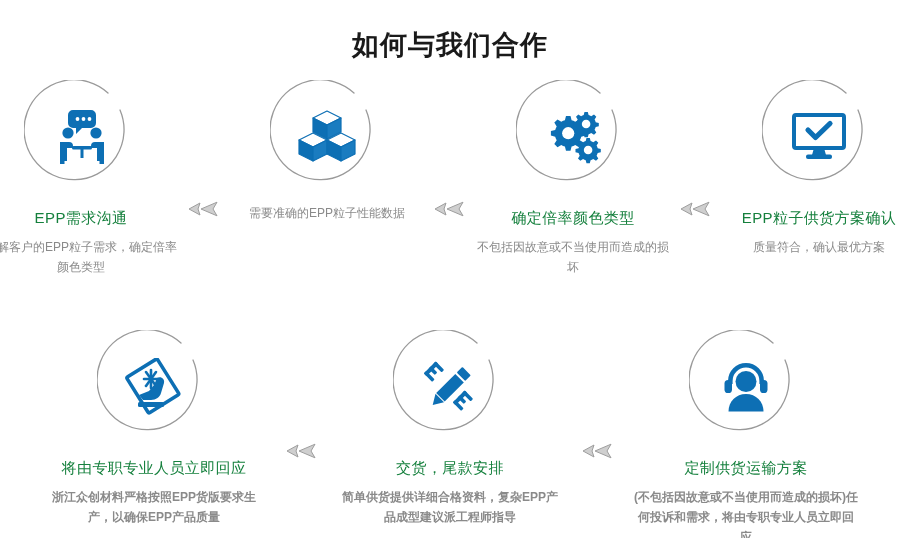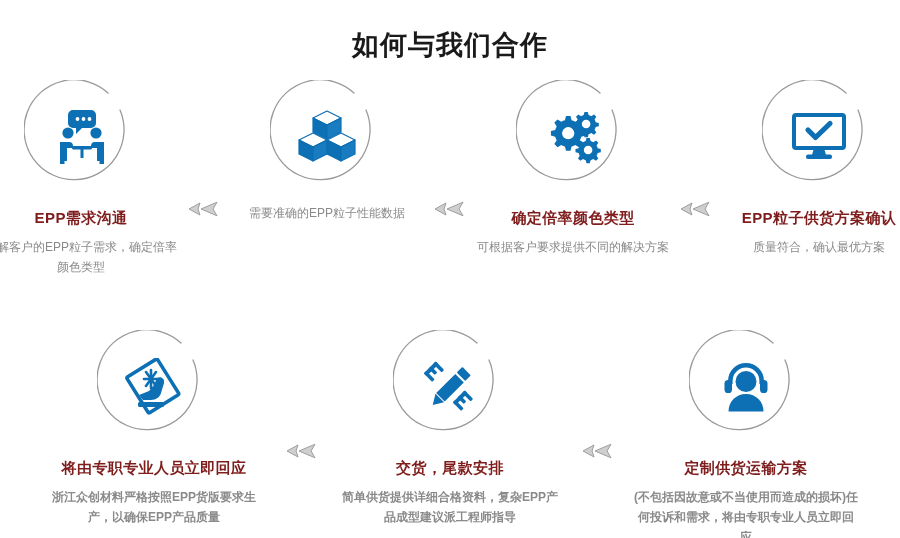--- a/index.html
+++ b/index.html
@@ -64,22 +64,22 @@
     width: 62px;
     height: 62px;
     display: flex;
     align-items: center;
     justify-content: center;
   }
   .icon-glyph svg { display: block; }
 
   .step-title {
     font-size: 15px;
-    font-weight: bold;
-    color: #7f1d1d;
+    font-weight: normal;
+    color: #15803d;
     margin-top: 14px;
     text-align: left;
     letter-spacing: 0.4px;
     line-height: 20px;
   }
   .step-desc {
     font-size: 12px;
     color: #8a8a8a;
     text-align: center;
     line-height: 20px;
@@ -196,21 +196,21 @@
             <path d="M41.5 4 l3.3 0 l0.8 3.1 a9.5 9.5 0 0 1 2.6 1.1 l2.8-1.7 l2.3 2.3 l-1.7 2.8 a9.5 9.5 0 0 1 1.1 2.6 l3.1 0.8 l0 3.3 l-3.1 0.8 a9.5 9.5 0 0 1 -1.1 2.6 l1.7 2.8 l-2.3 2.3 l-2.8-1.7 a9.5 9.5 0 0 1 -2.6 1.1 l-0.8 3.1 l-3.3 0 l-0.8-3.1 a9.5 9.5 0 0 1 -2.6-1.1 l-2.8 1.7 l-2.3-2.3 l1.7-2.8 a9.5 9.5 0 0 1 -1.1-2.6 l-3.1-0.8 l0-3.3 l3.1-0.8 a9.5 9.5 0 0 1 1.1-2.6 l-1.7-2.8 l2.3-2.3 l2.8 1.7 a9.5 9.5 0 0 1 2.6-1.1 z"></path>
             <circle cx="43.1" cy="16" r="4.3" fill="#ffffff"></circle>
 
             <path d="M43.5 30 l3.3 0 l0.8 3.1 a9.5 9.5 0 0 1 2.6 1.1 l2.8-1.7 l2.3 2.3 l-1.7 2.8 a9.5 9.5 0 0 1 1.1 2.6 l3.1 0.8 l0 3.3 l-3.1 0.8 a9.5 9.5 0 0 1 -1.1 2.6 l1.7 2.8 l-2.3 2.3 l-2.8-1.7 a9.5 9.5 0 0 1 -2.6 1.1 l-0.8 3.1 l-3.3 0 l-0.8-3.1 a9.5 9.5 0 0 1 -2.6-1.1 l-2.8 1.7 l-2.3-2.3 l1.7-2.8 a9.5 9.5 0 0 1 -1.1-2.6 l-3.1-0.8 l0-3.3 l3.1-0.8 a9.5 9.5 0 0 1 1.1-2.6 l-1.7-2.8 l2.3-2.3 l2.8 1.7 a9.5 9.5 0 0 1 2.6-1.1 z"></path>
             <circle cx="45.1" cy="42" r="4.3" fill="#ffffff"></circle>
           </g>
         </svg>
       </div>
     </div>
     <div class="step-title">确定倍率颜色类型</div>
-    <div class="step-desc">可根据客户要求提供不同的解决方案</div>
+    <div class="step-desc">不包括因故意或不当使用而造成的损坏</div>
   </div>
 
   <div class="arrow">
     <svg width="34" height="18" viewBox="0 0 34 18">
       <path d="M2 9 L13 3 L11 9 L13 15 Z" fill="#cfcfcf" stroke="#9e9e9e" stroke-width="1" stroke-linejoin="round"></path>
       <path d="M14 9 L30 2.2 L26 9 L30 15.8 Z" fill="#cfcfcf" stroke="#9e9e9e" stroke-width="1" stroke-linejoin="round"></path>
     </svg>
   </div>
 
   <div class="step">

